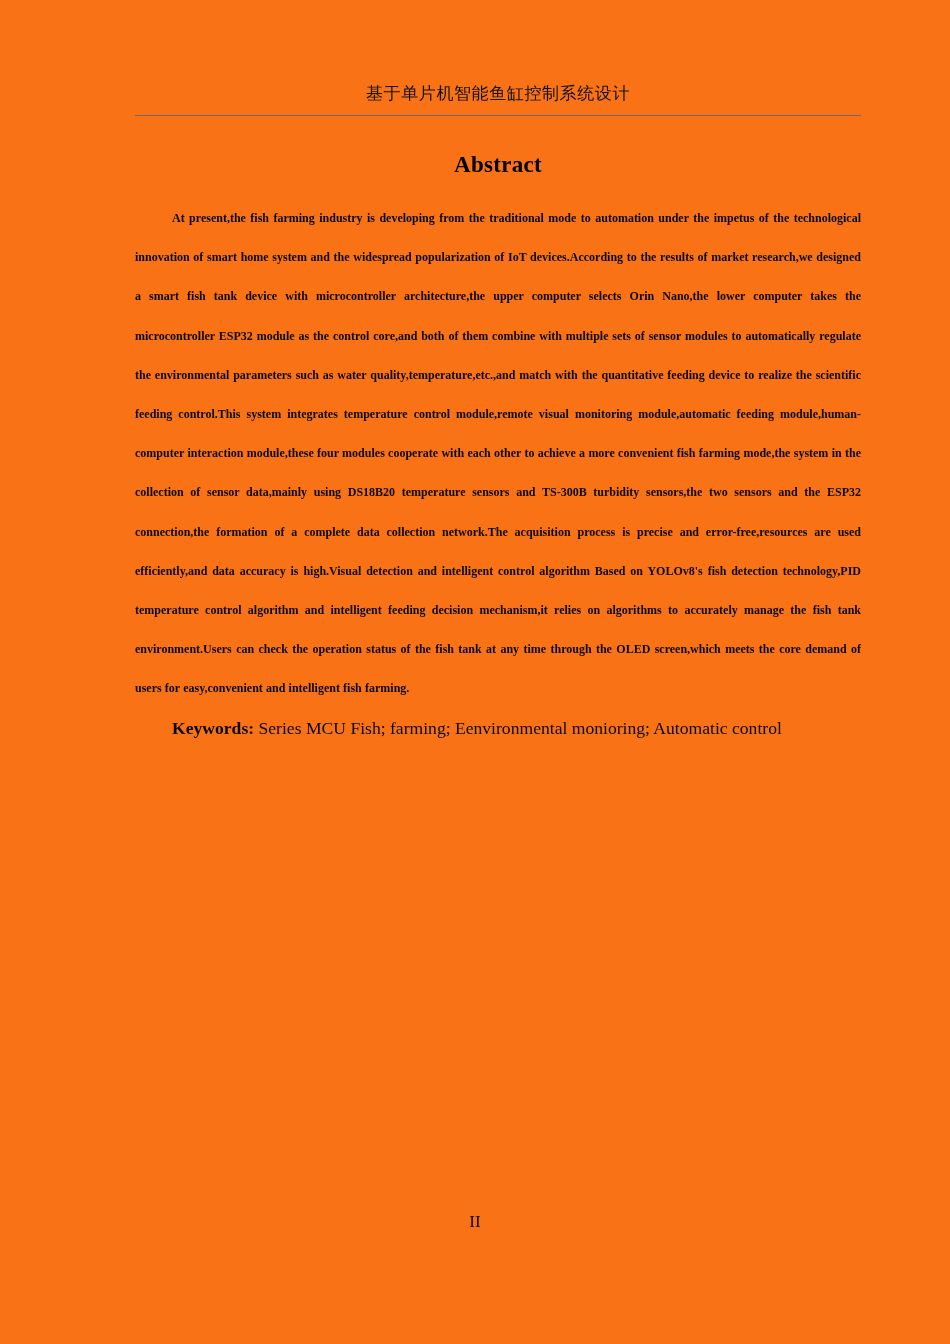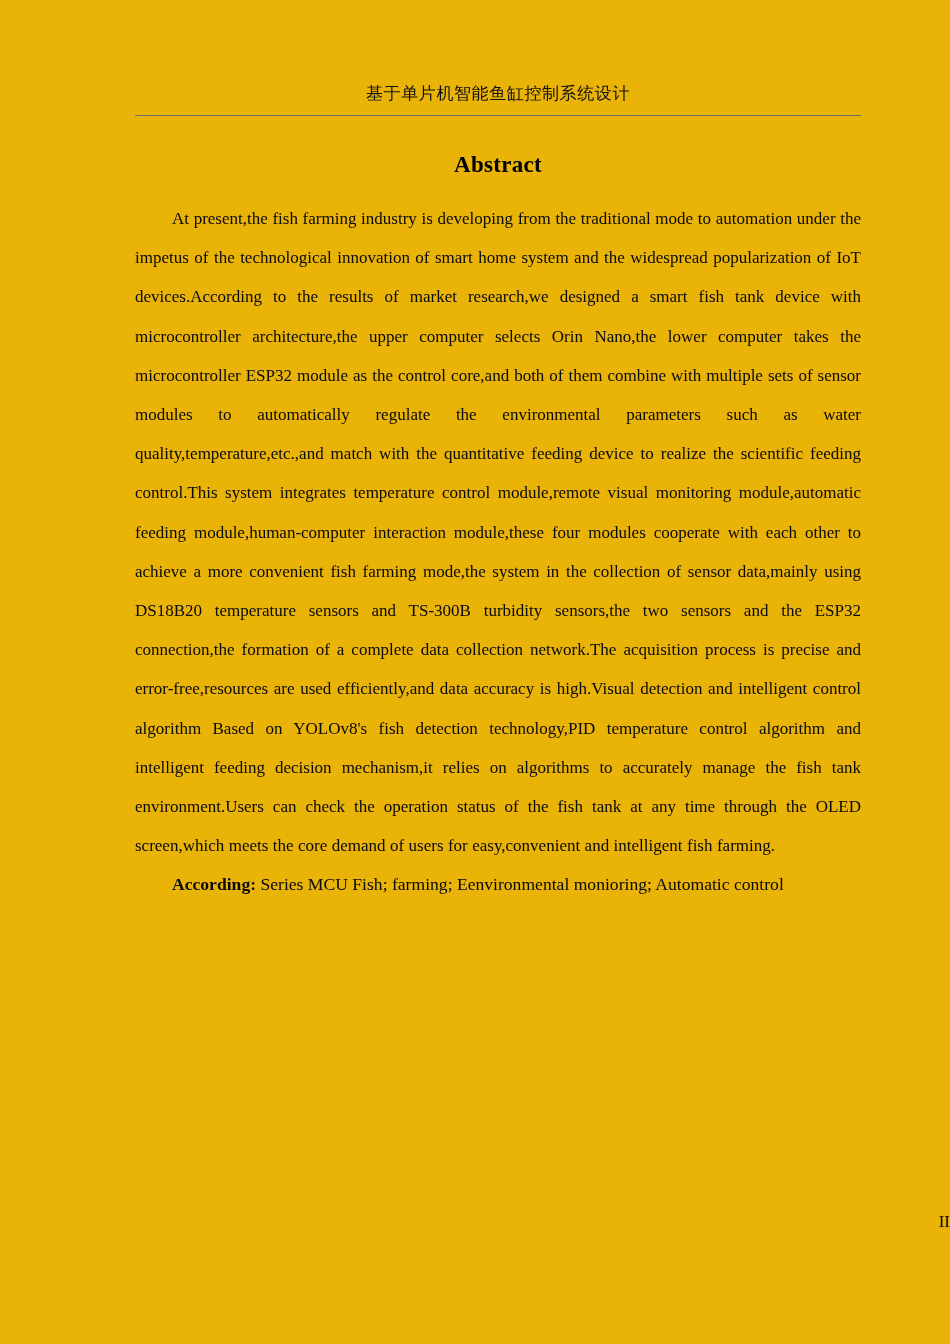--- a/index.html
+++ b/index.html
@@ -10,21 +10,21 @@
   body {
     font-family: "Liberation Serif", "DejaVu Serif", serif;
     color: #000000;
     -webkit-font-smoothing: antialiased;
   }
   .page {
     position: relative;
     width: 950px;
     height: 1344px;
     margin: 0 auto;
-    background: #eab308;
+    background: #f97316;
     overflow: hidden;
     box-sizing: border-box;
   }
   .page-inner {
     position: absolute;
     left: 135px;
     top: 0;
     width: 726px;
   }
 
@@ -51,66 +51,67 @@
     text-align: center;
     font-size: 23px;
     font-weight: bold;
     letter-spacing: 0.3px;
     color: #000000;
   }
 
   
   .abstract-body {
     margin-top: 21px;
-    font-size: 17px;
+    font-size: 12px;
     line-height: 39.2px;
     text-align: justify;
     text-justify: inter-word;
     text-indent: 37px;
     color: #0a0a0a;
     word-spacing: 0.2px;
+    font-weight: bold;
   }
 
   .keywords-line {
     margin-top: 0px;
     font-size: 17.6px;
     line-height: 39.2px;
     text-indent: 37px;
     text-align: left;
     color: #0a0a0a;
   }
   .keywords-label {
     font-weight: bold;
   }
 
   
   .page-footer {
     position: absolute;
     left: 0;
     top: 1212px;
     width: 950px;
-    text-align: right;
+    text-align: center;
     font-size: 17px;
     color: #0a0a0a;
   }
 </style>
 </head>
 <body>
 
 <div class="page">
   <div class="page-inner">
 
     <div class="running-header">基于单片机智能鱼缸控制系统设计</div>
 
     <div class="header-rule"></div>
 
     <div class="abstract-title">Abstract</div>
 
     <div class="abstract-body">At present,the fish farming industry is developing from the traditional mode to automation under the impetus of the technological innovation of smart home system and the widespread popularization of IoT devices.According to the results of market research,we designed a smart fish tank device with microcontroller architecture,the upper computer selects Orin Nano,the lower computer takes the microcontroller ESP32 module as the control core,and both of them combine with multiple sets of sensor modules to automatically regulate the environmental parameters such as water quality,temperature,etc.,and match with the quantitative feeding device to realize the scientific feeding control.This system integrates temperature control module,remote visual monitoring module,automatic feeding module,human-computer interaction module,these four modules cooperate with each other to achieve a more convenient fish farming mode,the system in the collection of sensor data,mainly using DS18B20 temperature sensors and TS-300B turbidity sensors,the two sensors and the ESP32 connection,the formation of a complete data collection network.The acquisition process is precise and error-free,resources are used efficiently,and data accuracy is high.Visual detection and intelligent control algorithm Based on YOLOv8's fish detection technology,PID temperature control algorithm and intelligent feeding decision mechanism,it relies on algorithms to accurately manage the fish tank environment.Users can check the operation status of the fish tank at any time through the OLED screen,which meets the core demand of users for easy,convenient and intelligent fish farming.</div>
 
     <div class="keywords-line">
-      <span class="keywords-label">According:</span><span>&nbsp;</span><span>Series MCU Fish; farming; Eenvironmental monioring; Automatic control</span>
+      <span class="keywords-label">Keywords:</span><span>&nbsp;</span><span>Series MCU Fish; farming; Eenvironmental monioring; Automatic control</span>
     </div>
 
   </div>
 
   <div class="page-footer">II</div>
 </div>
 
 </body></html>

